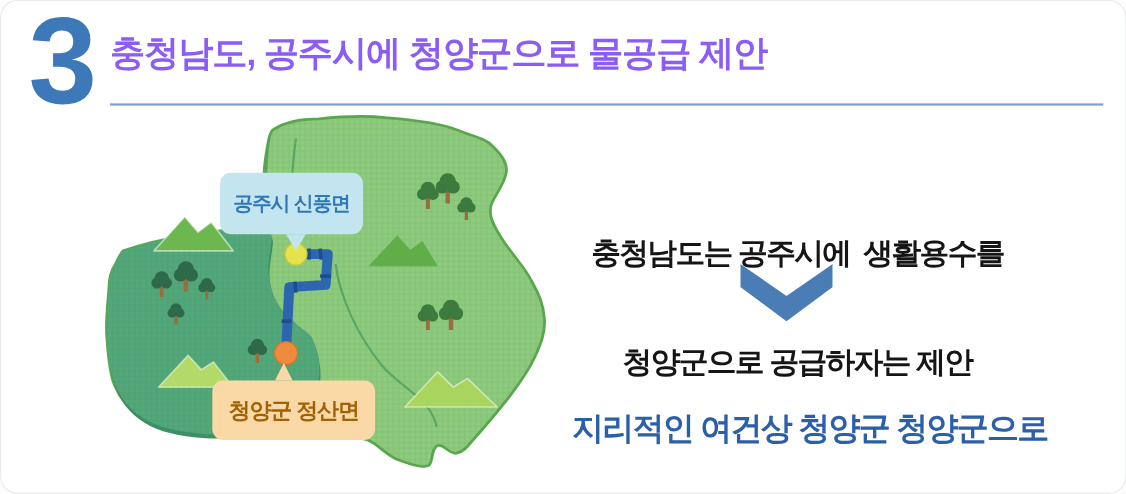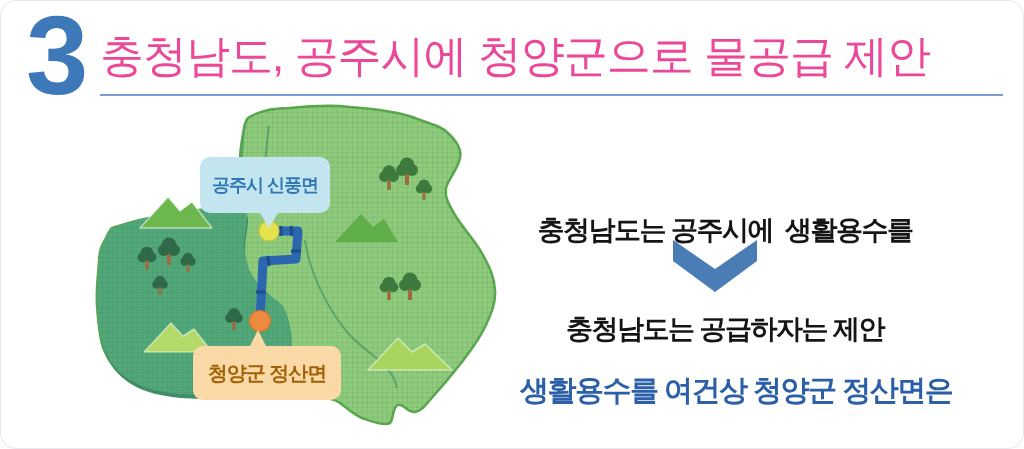--- a/index.html
+++ b/index.html
@@ -4,22 +4,22 @@
 <style>
   html,body{margin:0;padding:0;background:#fdfdfd;}
   body{width:1024px;height:449px;position:relative;overflow:hidden;
        font-family:"Liberation Sans","DejaVu Sans",sans-serif;}
   .card{position:absolute;left:0;top:0;width:1024px;height:449px;background:#ffffff;
         border-radius:16px;box-shadow:inset 0 0 0 1px rgba(190,195,205,.35);}
 
   
   .section-number{position:absolute;left:26px;top:0px;font-size:112px;line-height:112px;
         font-weight:700;color:#3d78b9;letter-spacing:-2px;}
-  .page-title{position:absolute;left:100px;top:27px;font-size:44px;font-weight:400;
-        color:#ec4899;letter-spacing:-1px;white-space:pre;}
+  .page-title{position:absolute;left:100px;top:27px;font-size:32px;font-weight:700;
+        color:#8b5cf6;letter-spacing:-1px;white-space:pre;}
   .title-underline{position:absolute;left:100px;top:94px;width:903px;height:2px;
         background:#7b9fd1;}
 
   
   .map-wrap{position:absolute;left:85px;top:100px;width:420px;height:340px;}
   .map-wrap svg{display:block;}
 
   .map-label{position:absolute;text-align:center;font-weight:800;
         display:flex;align-items:center;justify-content:center;}
   .bubble-top{left:200px;top:157px;width:130px;height:56px;background:#c3e5ef;
@@ -123,26 +123,26 @@
       <circle cx="175" cy="221" r="10.5" fill="#ec8a3f" stroke="#d97428" stroke-width="1.2"></circle>
     </svg>
   </div>
 
   <div class="map-label bubble-top">공주시 신풍면</div>
   <div class="map-label bubble-bottom">청양군 정산면</div>
 
   <div class="flow-col">
     <div class="statement proposal">
       <div class="line">충청남도는 공주시에  생활용수를</div>
-      <div class="line">충청남도는 공급하자는 제안</div>
+      <div class="line">청양군으로 공급하자는 제안</div>
     </div>
 
     <svg class="down-arrow" width="84" height="52" viewBox="0 0 84 52">
       <polygon points="0,0 42,29 84,0 84,21 42,52 0,21" fill="#4a7cb5"></polygon>
     </svg>
 
     <div class="statement conclusion">
-      <div class="line">생활용수를 여건상 청양군 정산면은</div>
+      <div class="line">지리적인 여건상 청양군 청양군으로</div>
       
     </div>
   </div>
 
 </div>
 
 </body></html>

